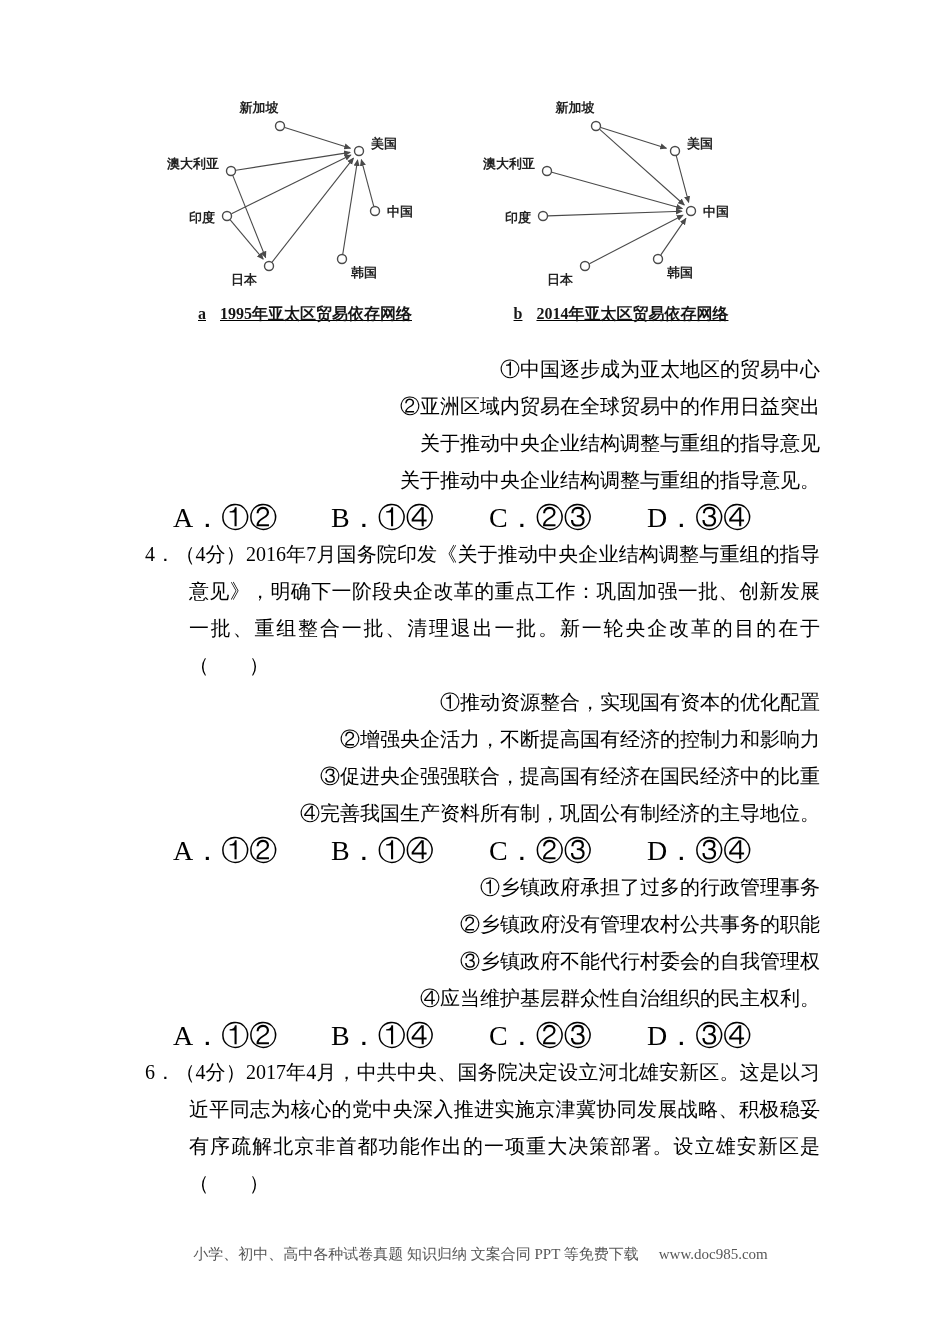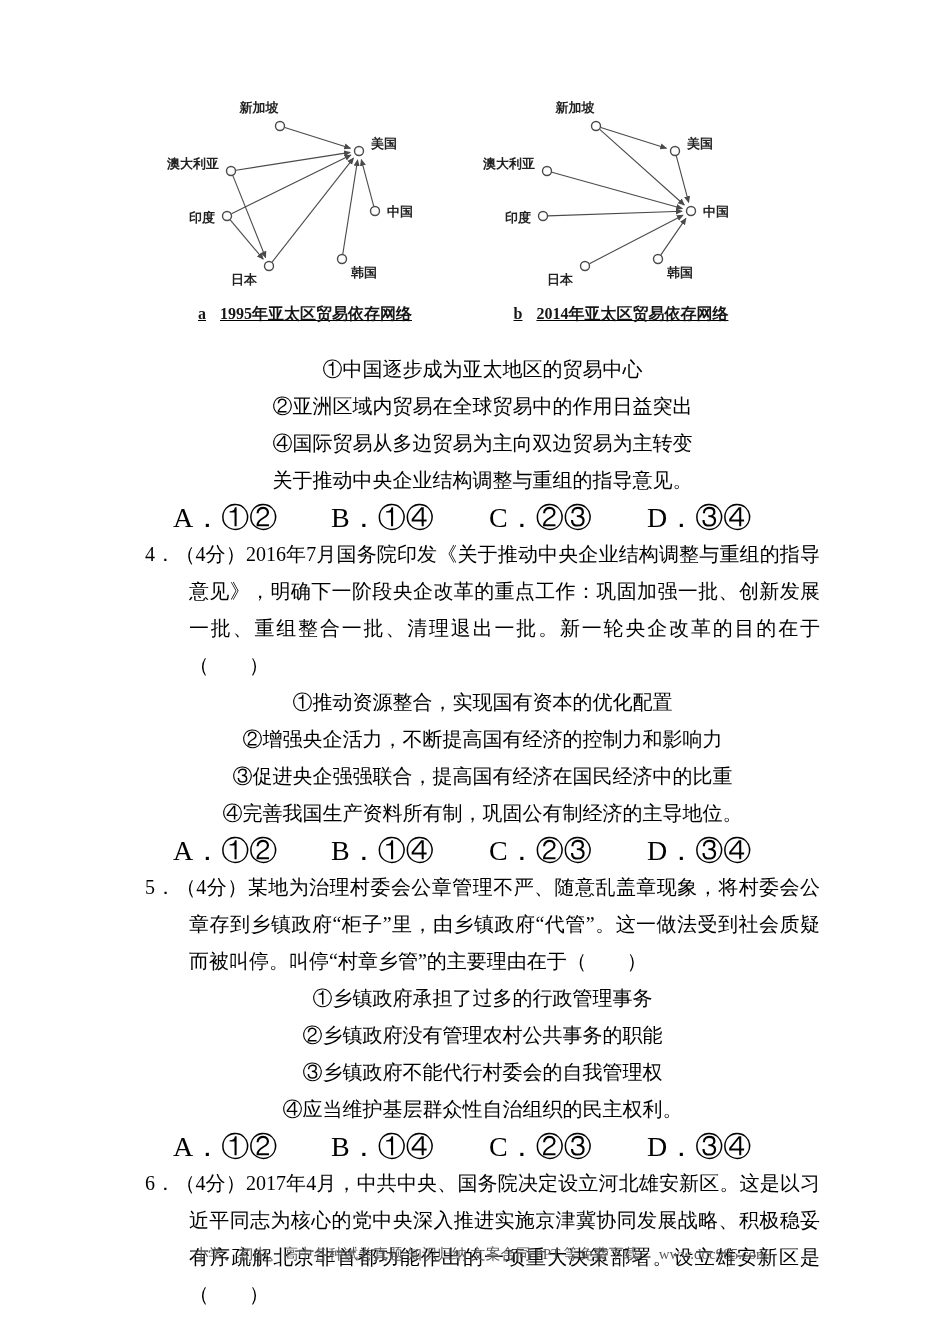--- a/index.html
+++ b/index.html
@@ -12,21 +12,21 @@
   .diagram-row{display:flex;gap:16px;margin:0 0 26px 10px;}
   .diagram{margin:0;width:300px;text-align:center;text-decoration:underline;}
   .net svg{display:block;margin:0 auto;}
   .net text{font-size:13px;font-weight:bold;fill:#222;font-family:"Liberation Serif","DejaVu Serif",serif;}
   .net line{stroke:#4a4a4a;stroke-width:1.1;}
   .net circle{fill:#fff;stroke:#4a4a4a;stroke-width:1.4;}
   .caption{font-weight:bold;font-size:16px;margin-top:8px;color:#161616;}
   .cap-label{margin-right:14px;}
   p{margin:0;font-size:20px;line-height:37px;}
   .stem{padding-left:44px;text-indent:-44px;text-align:justify;}
-  .stmt{text-align:center;}
+  .stmt{text-align:right;}
   .choices{padding-left:28px;font-size:28px;line-height:37px;}
   .choices span{display:inline-block;width:158px;}
   .choices span:last-child{width:auto;}
   .footer{
     position:absolute;left:11px;right:0;bottom:80px;text-align:center;
     color:#575757;font-size:15px;font-family:"Liberation Serif","DejaVu Serif",serif;
   }
   .footer .url{margin-left:20px;}
 </style>
 </head>
@@ -104,40 +104,39 @@
         </div>
       <figcaption class="caption">
         <span class="cap-label">b</span><span>2014年亚太区贸易依存网络</span>
       </figcaption>
     </figure>
   </div>
 
   <div>
     <p class="stmt">①中国逐步成为亚太地区的贸易中心</p>
     <p class="stmt">②亚洲区域内贸易在全球贸易中的作用日益突出</p>
-    <p class="stmt">④国际贸易从多边贸易为主向双边贸易为主转变</p>
+    <p class="stmt">关于推动中央企业结构调整与重组的指导意见</p>
     <p class="stmt">关于推动中央企业结构调整与重组的指导意见。</p>
     <div class="choices">
       <span>A．①②</span><span>B．①④</span><span>C．②③</span><span>D．③④</span>
     </div>
   </div>
 
   <div>
     <p class="stem">4．（4分）2016年7月国务院印发《关于推动中央企业结构调整与重组的指导意见》，明确下一阶段央企改革的重点工作：巩固加强一批、创新发展一批、重组整合一批、清理退出一批。新一轮央企改革的目的在于（　　）</p>
     <p class="stmt">①推动资源整合，实现国有资本的优化配置</p>
     <p class="stmt">②增强央企活力，不断提高国有经济的控制力和影响力</p>
     <p class="stmt">③促进央企强强联合，提高国有经济在国民经济中的比重</p>
     <p class="stmt">④完善我国生产资料所有制，巩固公有制经济的主导地位。</p>
     <div class="choices">
       <span>A．①②</span><span>B．①④</span><span>C．②③</span><span>D．③④</span>
     </div>
   </div>
 
   <div>
-    <p class="stem">5．（4分）某地为治理村委会公章管理不严、随意乱盖章现象，将村委会公章存到乡镇政府“柜子”里，由乡镇政府“代管”。这一做法受到社会质疑而被叫停。叫停“村章乡管”的主要理由在于（　　）</p>
     <p class="stmt">①乡镇政府承担了过多的行政管理事务</p>
     <p class="stmt">②乡镇政府没有管理农村公共事务的职能</p>
     <p class="stmt">③乡镇政府不能代行村委会的自我管理权</p>
     <p class="stmt">④应当维护基层群众性自治组织的民主权利。</p>
     <div class="choices">
       <span>A．①②</span><span>B．①④</span><span>C．②③</span><span>D．③④</span>
     </div>
   </div>
 
   <div>

